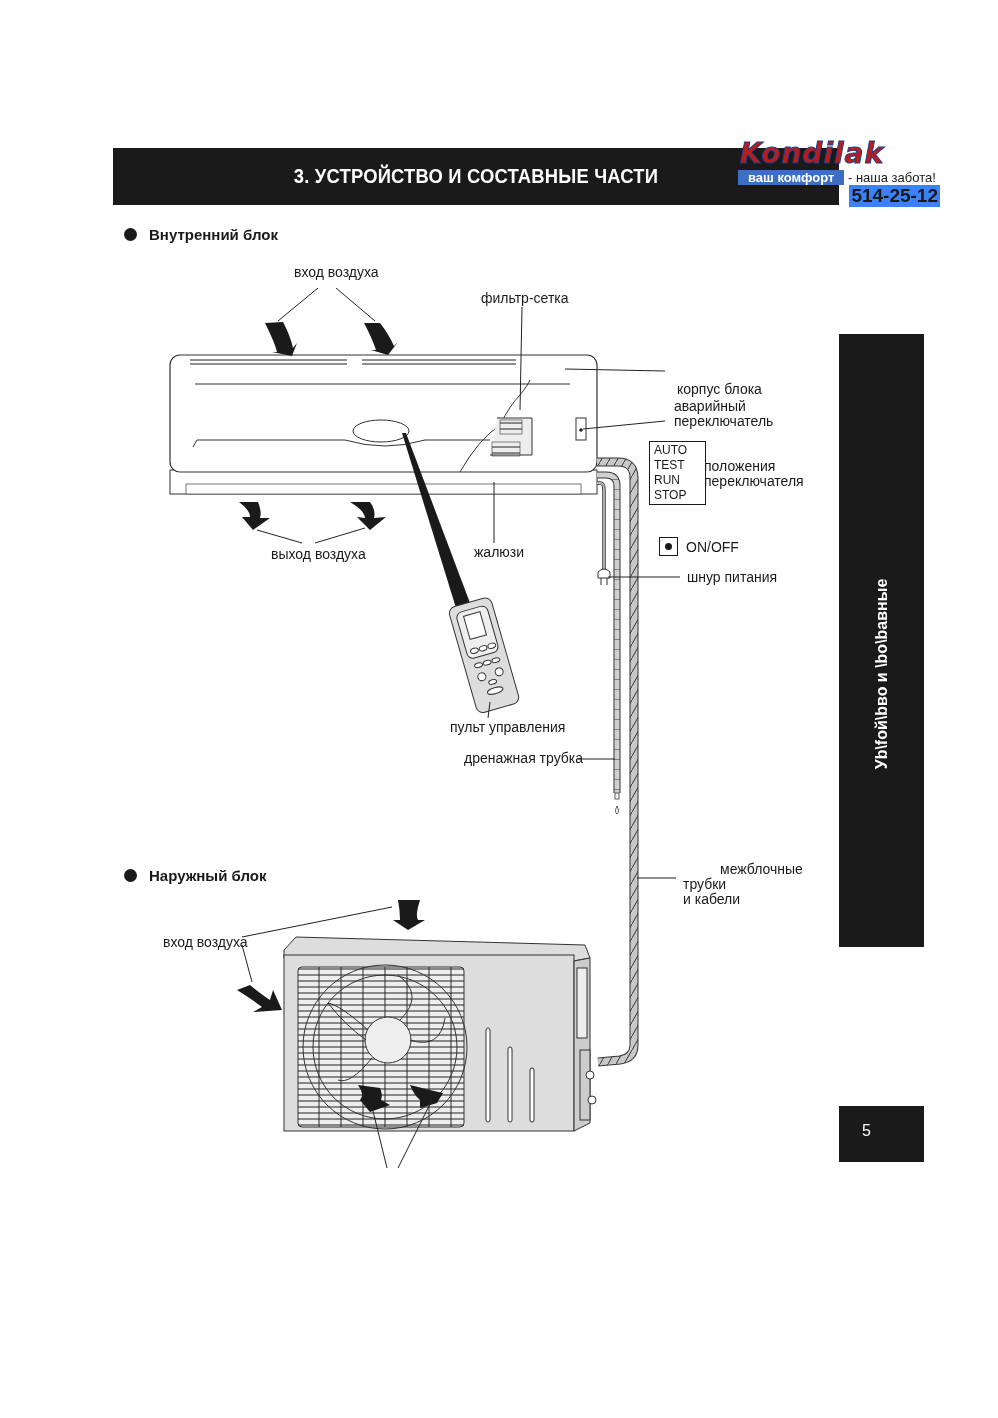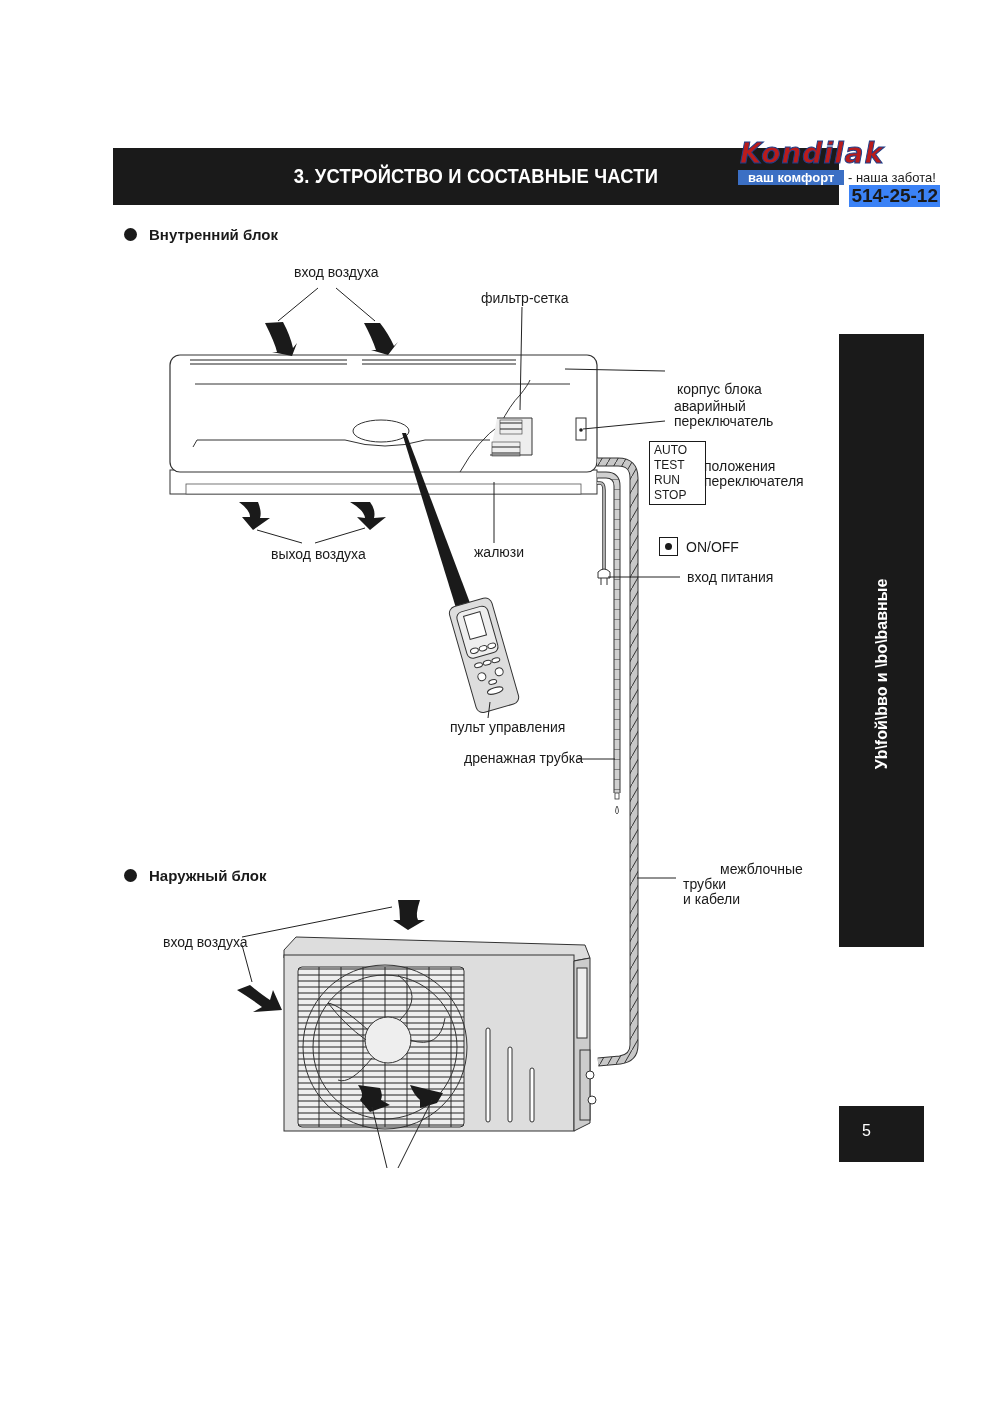--- a/index.html
+++ b/index.html
@@ -209,21 +209,21 @@
   <div>STOP</div>
 </div>
 <div class="label" style="left:704px; top:459px;">положения</div>
 <div class="label" style="left:704px; top:474px;">переключателя</div>
 
 <div class="onoff-box"></div>
 <div class="label" style="left:686px; top:540px;">ON/OFF</div>
 
 <div class="label" style="left:271px; top:547px;">выход воздуха</div>
 <div class="label" style="left:474px; top:545px;">жалюзи</div>
-<div class="label" style="left:687px; top:570px;">вход питания</div>
+<div class="label" style="left:687px; top:570px;">шнур питания</div>
 <div class="label" style="left:450px; top:720px;">пульт управления</div>
 <div class="label" style="left:464px; top:751px;">дренажная трубка</div>
 <div class="label" style="left:683px; top:862px;margin-left:37px;">межблочные</div>
 <div class="label" style="left:683px; top:877px;">трубки</div>
 <div class="label" style="left:683px; top:892px;">и кабели</div>
 
 <div class="label" style="left:163px; top:935px;">вход воздуха</div>
 
 <div class="side-tab"></div>
 <div class="side-text">

